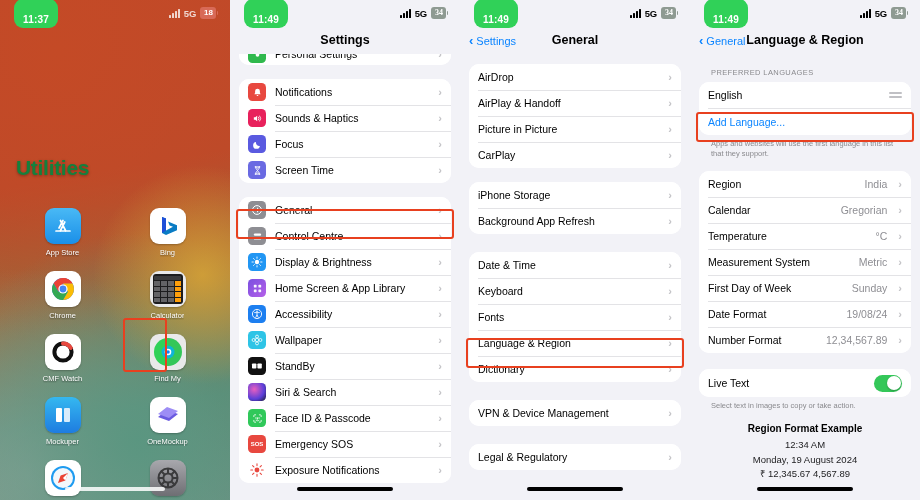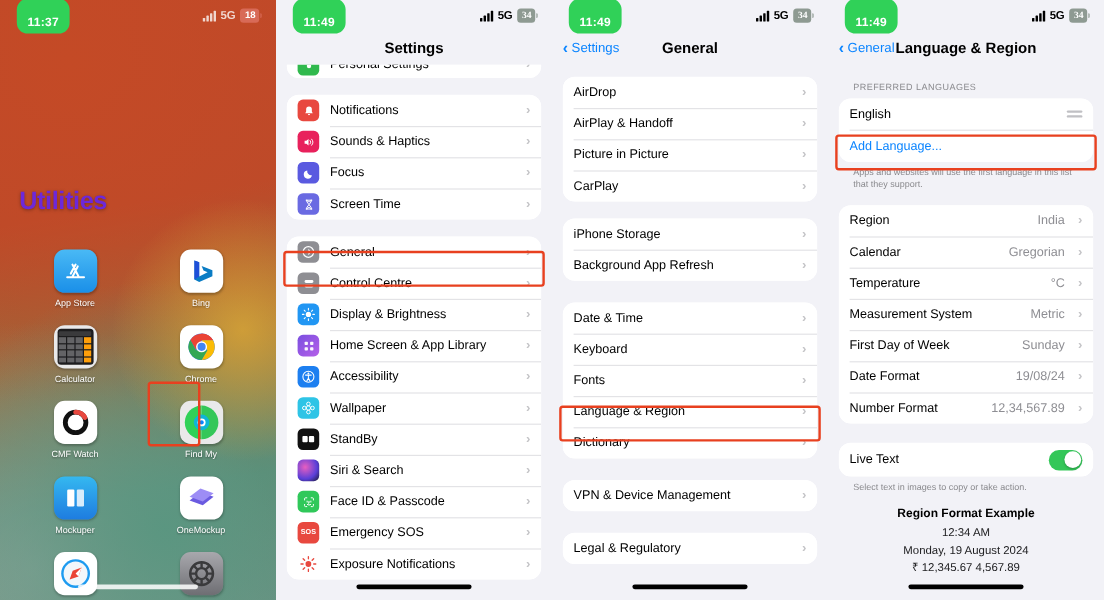--- a/index.html
+++ b/index.html
@@ -51,21 +51,21 @@
   .home-bg {
     position:absolute; inset:0;
     background:
       radial-gradient(circle at 88% 55%, rgba(216,165,54,.85) 0%, rgba(216,165,54,0) 32%),
       radial-gradient(circle at 60% 88%, rgba(88,150,128,.9) 0%, rgba(88,150,128,0) 45%),
       radial-gradient(circle at 12% 95%, rgba(150,170,160,.7) 0%, rgba(150,170,160,0) 40%),
       radial-gradient(circle at 25% 10%, rgba(196,74,38,1) 0%, rgba(180,62,32,0) 60%),
       linear-gradient(170deg,#c0492a 0%, #bb4a2a 35%, #9a6a3c 58%, #5e8a74 80%, #6f9183 100%);
   }
   .folder-title {
-    position:absolute; left:16px; top:156px; color:#6d28d9;
+    position:absolute; left:16px; top:156px; color:#15803d;
     font-size:21px; font-weight:bold; letter-spacing:-.3px;
     text-shadow:0 1px 3px rgba(0,0,0,.35);
   }
   .app-grid {
     position:absolute; left:0; right:0; top:208px;
     display:grid; grid-template-columns:repeat(2,1fr); row-gap:14px;
     padding: 0 10px;
   }
   .app { display:flex; flex-direction:column; align-items:center; gap:4px; }
   .app-icon {
@@ -189,20 +189,35 @@
       </div>
 
       <div class="app">
         <div class="app-icon" style="background:#fff">
           <svg width="22" height="24" viewBox="0 0 22 24">
               <path d="M5 3l4 1.6v11.8l7-3.6-3.4-1.4-1.6-3.8 9 3.6v5L9 21 5 19z" fill="#0a7cc4"></path>
               <path d="M5 3l4 1.6v11.8L5 19z" fill="#1e4fd8"></path>
             </svg>
         </div>
         <div class="app-label">Bing</div>
+      </div>
+
+      <div class="app">
+        <div class="app-icon" style="background:#fff">
+          <svg width="26" height="26" viewBox="0 0 26 26">
+            <circle cx="13" cy="13" r="11" fill="#4285f4"></circle>
+            <path d="M13 2a11 11 0 0 1 9.5 5.5H13z" fill="#ea4335"></path>
+            <path d="M3.6 7.3 8.3 15.4 13 7.5H22.5A11 11 0 0 0 3.6 7.3z" fill="#ea4335"></path>
+            <path d="M13 24a11 11 0 0 0 9.5-16.5H13l4.8 8.3z" fill="#fbbc05"></path>
+            <path d="M13 24 17.8 15.8H8.3L3.6 7.4A11 11 0 0 0 13 24z" fill="#34a853"></path>
+            <circle cx="13" cy="13" r="4.6" fill="#fff"></circle>
+              <circle cx="13" cy="13" r="3.4" fill="#4285f4"></circle>
+          </svg>
+        </div>
+        <div class="app-label">Chrome</div>
       </div>
 
       <div class="app">
         <div class="app-icon" style="background:#e9e9ea;padding:3px">
           <div style="width:100%;height:100%;background:#1c1c1e;border-radius:3px;display:grid;grid-template-columns:repeat(4,1fr);grid-template-rows:repeat(5,1fr);gap:1px;padding:1.5px">
             <span style="grid-column:1/5;background:#3a3a3c;border-radius:1px"></span>
             <span style="background:#636366"></span>
               <span style="background:#636366"></span>
               <span style="background:#636366"></span>
               <span style="background:#ff9f0a"></span>
@@ -216,35 +231,20 @@
               <span style="background:#ff9f0a"></span>
             <span style="background:#636366"></span>
               <span style="background:#636366"></span>
               <span style="background:#636366"></span>
               <span style="background:#ff9f0a"></span>
           </div>
         </div>
         <div class="app-label">Calculator</div>
       </div>
 
-      <div class="app">
-        <div class="app-icon" style="background:#fff">
-          <svg width="26" height="26" viewBox="0 0 26 26">
-            <circle cx="13" cy="13" r="11" fill="#4285f4"></circle>
-            <path d="M13 2a11 11 0 0 1 9.5 5.5H13z" fill="#ea4335"></path>
-            <path d="M3.6 7.3 8.3 15.4 13 7.5H22.5A11 11 0 0 0 3.6 7.3z" fill="#ea4335"></path>
-            <path d="M13 24a11 11 0 0 0 9.5-16.5H13l4.8 8.3z" fill="#fbbc05"></path>
-            <path d="M13 24 17.8 15.8H8.3L3.6 7.4A11 11 0 0 0 13 24z" fill="#34a853"></path>
-            <circle cx="13" cy="13" r="4.6" fill="#fff"></circle>
-              <circle cx="13" cy="13" r="3.4" fill="#4285f4"></circle>
-          </svg>
-        </div>
-        <div class="app-label">Chrome</div>
-      </div>
-
 
       <div class="app">
         <div class="app-icon" style="background:#fff">
           <svg width="26" height="26" viewBox="0 0 26 26">
               <circle cx="13" cy="13" r="8.6" fill="none" stroke="#111" stroke-width="4"></circle>
               <path d="M13 4.4A8.6 8.6 0 0 1 20.8 9" stroke="#e8483f" stroke-width="4" fill="none" stroke-linecap="round"></path>
             </svg>
         </div>
         <div class="app-label">CMF Watch</div>
       </div>

